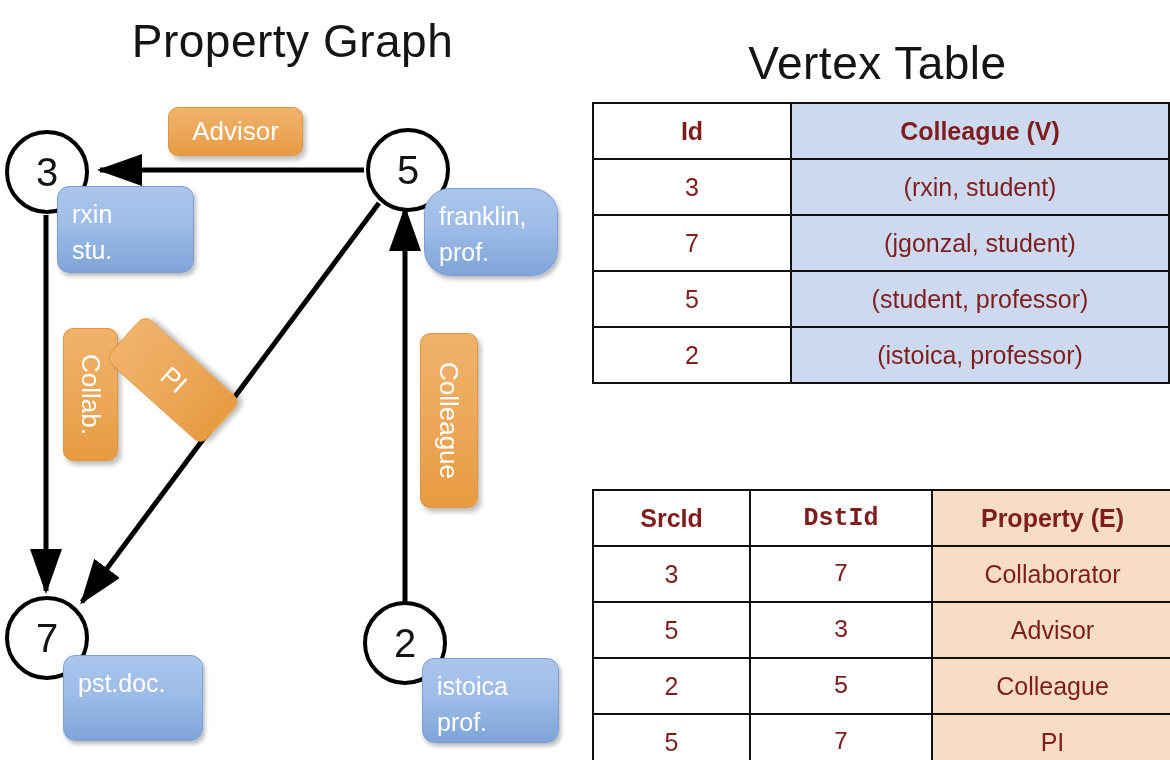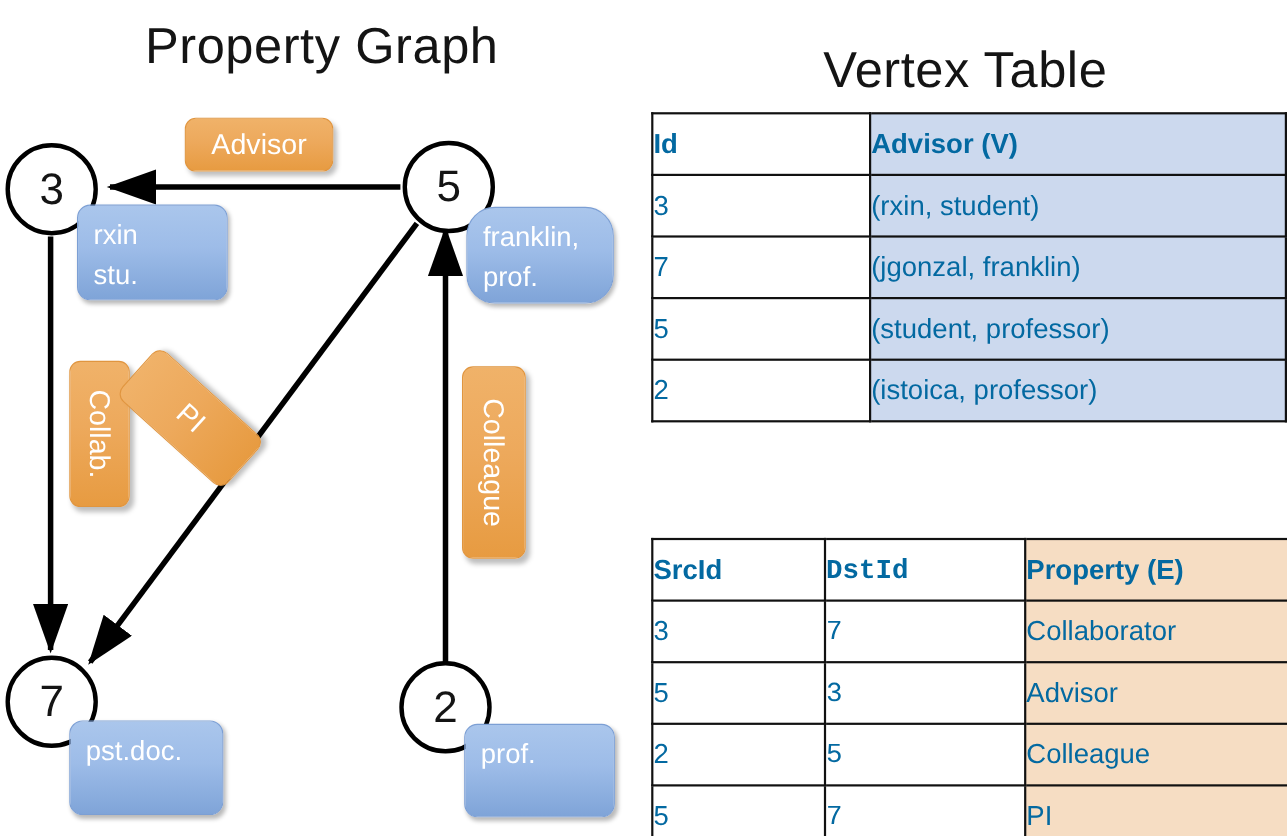--- a/index.html
+++ b/index.html
@@ -78,21 +78,21 @@
     box-shadow: 2px 3px 4px rgba(0,0,0,0.28);
     color: #ffffff;
     font-family: "Liberation Sans", sans-serif;
     font-weight: 300;
     font-size: 25px;
     line-height: 1.42;
     padding: 10px 0 10px 14px;
     box-sizing: border-box;
     z-index: 7;
   }
-  #vprop-rxin     { left: 70px;  top: 186px; width: 137px; height: 87px; }
+  #vprop-rxin     { left: 57px;  top: 186px; width: 137px; height: 87px; }
   #vprop-franklin { left: 424px; top: 188px; width: 134px; height: 88px; border-radius: 26px; }
   #vprop-jgonzal  { left: 63px;  top: 655px; width: 140px; height: 86px; }
   #vprop-istoica  { left: 422px; top: 658px; width: 137px; height: 85px; }
 
   
   .elabel {
     position: absolute;
     border-radius: 10px;
     background: linear-gradient(to bottom, #f0b269 0%, #eda95c 45%, #e79b41 100%);
     border: 1px solid #e0953f;
@@ -119,23 +119,23 @@
   .tbl {
     position: absolute;
     border-collapse: collapse;
     table-layout: fixed;
     font-family: "Liberation Sans", sans-serif;
     font-weight: 300;
     background: #fff;
   }
   .tbl td, .tbl th {
     border: 2px solid #111;
-    text-align: left;
-    font-weight: 300;
-    color: #0369a1;
+    text-align: center;
+    font-weight: 300;
+    color: #7f1d1d;
     padding: 0;
   }
   .tbl th {
     font-weight: 700;
     font-size: 25px;
   }
   .tbl td { font-size: 25px; }
 
   
   #vertex-table { left: 592px; top: 102px; width: 572px; }
@@ -200,20 +200,21 @@
     <div class="prop-box" id="vprop-franklin">
       <div>franklin,</div>
       <div>prof.</div>
     </div>
 
     <div class="prop-box" id="vprop-jgonzal">
       <div>pst.doc.</div>
     </div>
 
     <div class="prop-box" id="vprop-istoica">
+      <div>istoica</div>
       <div>prof.</div>
     </div>
 
     <div class="elabel" id="elabel-advisor">
       <span>Advisor</span>
     </div>
 
     <div class="elabel" id="elabel-collab">
       <span class="vtext">Collab.</span>
     </div>
@@ -224,31 +225,31 @@
 
     <div class="elabel" id="elabel-colleague">
       <span class="vtext">Colleague</span>
     </div>
   </div>
 
   <table class="tbl" id="vertex-table">
     <thead>
       <tr>
         <th class="col-id">Id</th>
-        <th class="col-prop">Advisor (V)</th>
+        <th class="col-prop">Colleague (V)</th>
       </tr>
     </thead>
     <tbody>
       <tr>
         <td class="col-id">3</td>
         <td class="col-prop">(rxin, student)</td>
       </tr>
       <tr>
         <td class="col-id">7</td>
-        <td class="col-prop">(jgonzal, franklin)</td>
+        <td class="col-prop">(jgonzal, student)</td>
       </tr>
       <tr>
         <td class="col-id">5</td>
         <td class="col-prop">(student, professor)</td>
       </tr>
       <tr>
         <td class="col-id">2</td>
         <td class="col-prop">(istoica, professor)</td>
       </tr>
     </tbody>

